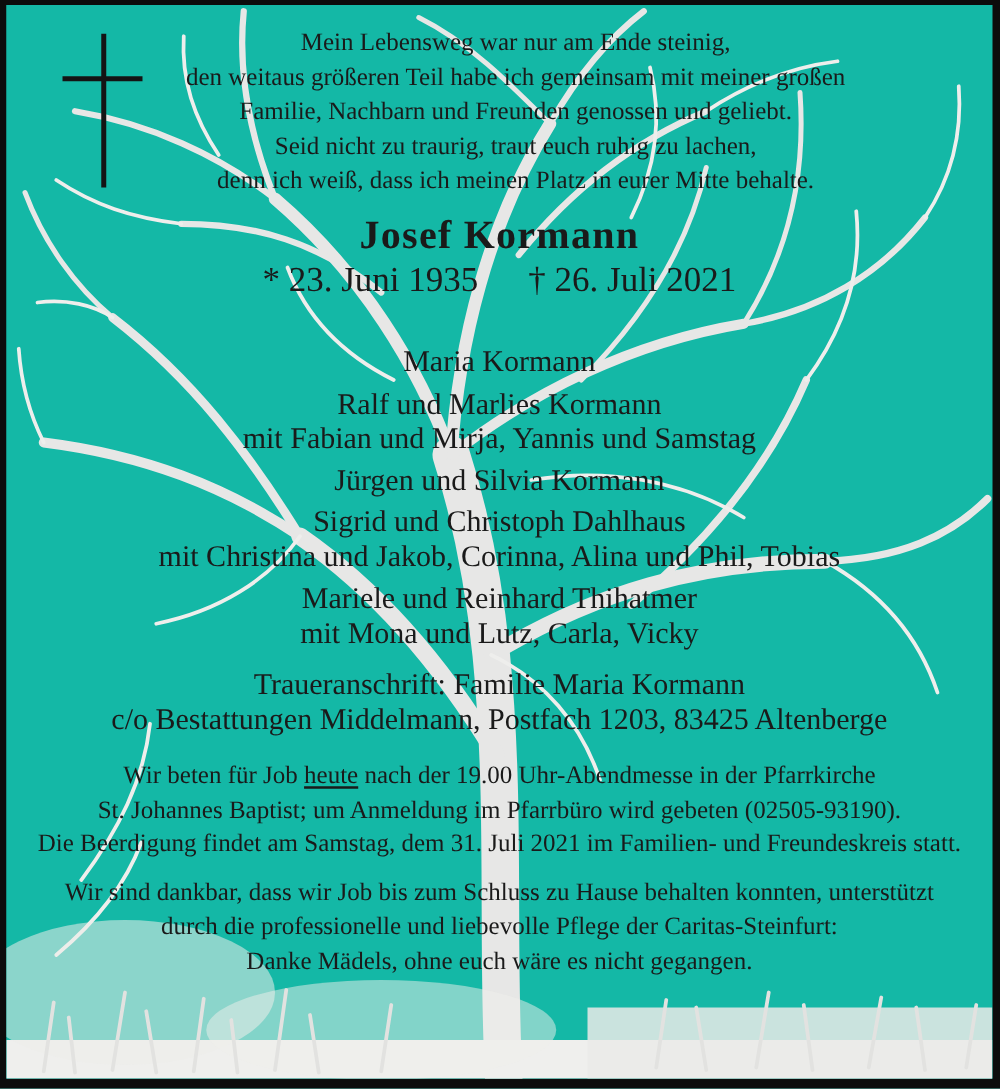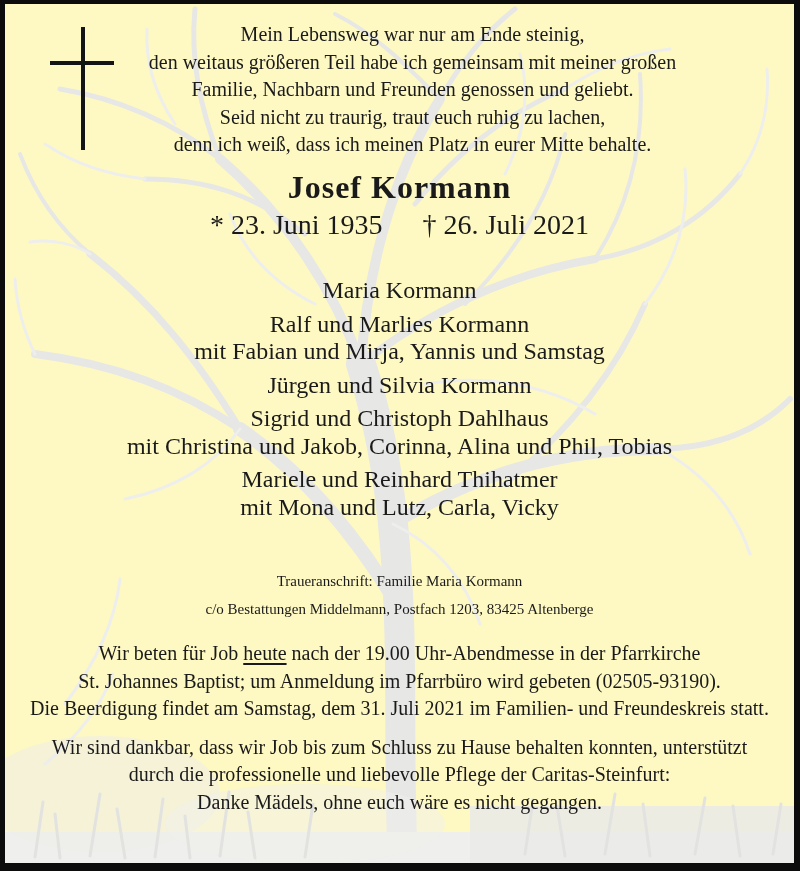--- a/index.html
+++ b/index.html
@@ -4,21 +4,21 @@
 <style>
   html, body { margin: 0; padding: 0; background: #ffffff; }
   .page {
     position: relative;
     width: 800px;
     height: 871px;
     box-sizing: border-box;
     border-style: solid;
     border-color: #0c0c0c;
     border-width: 4px 6px 8px 5px;
-    background: #fef9c3;
+    background: #14b8a6;
     overflow: hidden;
     font-family: "Liberation Serif", "DejaVu Serif", serif;
     color: #1a1a1a;
     text-align: center;
   }
   .watermark { position: absolute; left: 0; top: 0; width: 789px; height: 859px; }
   .content { position: relative; }
 
   .cross { position: absolute; left: 0; top: 0; }
   .cross .v { position: absolute; left: 76px; top: 23px; width: 4px; height: 123px; background: #141414; }
@@ -29,21 +29,21 @@
 
   .name { margin: 12px 0 0 0; font-size: 32px; font-weight: bold; line-height: 1; letter-spacing: 1px; }
 
   .dates { margin-top: 8px; font-size: 28px; line-height: 28.8px; }
   .dates .date { display: inline-block; }
   .dates .gap { display: inline-block; width: 40px; }
 
   .mourners { margin-top: 38px; font-size: 24px; line-height: 27.5px; }
   .group { margin-bottom: 6px; }
 
-  .address { margin-top: 47px; font-size: 15px; line-height: 27.5px; }
+  .address { margin-top: 14px; font-size: 24px; line-height: 27.5px; }
   .service { margin-top: 17px; font-size: 20px; line-height: 27.5px; }
   .thanks  { margin-top: 11px; font-size: 20px; line-height: 27.5px; }
 
   .u { text-decoration: underline; text-underline-offset: 3px; }
 </style>
 </head>
 <body>
 
 <div class="page">
 

